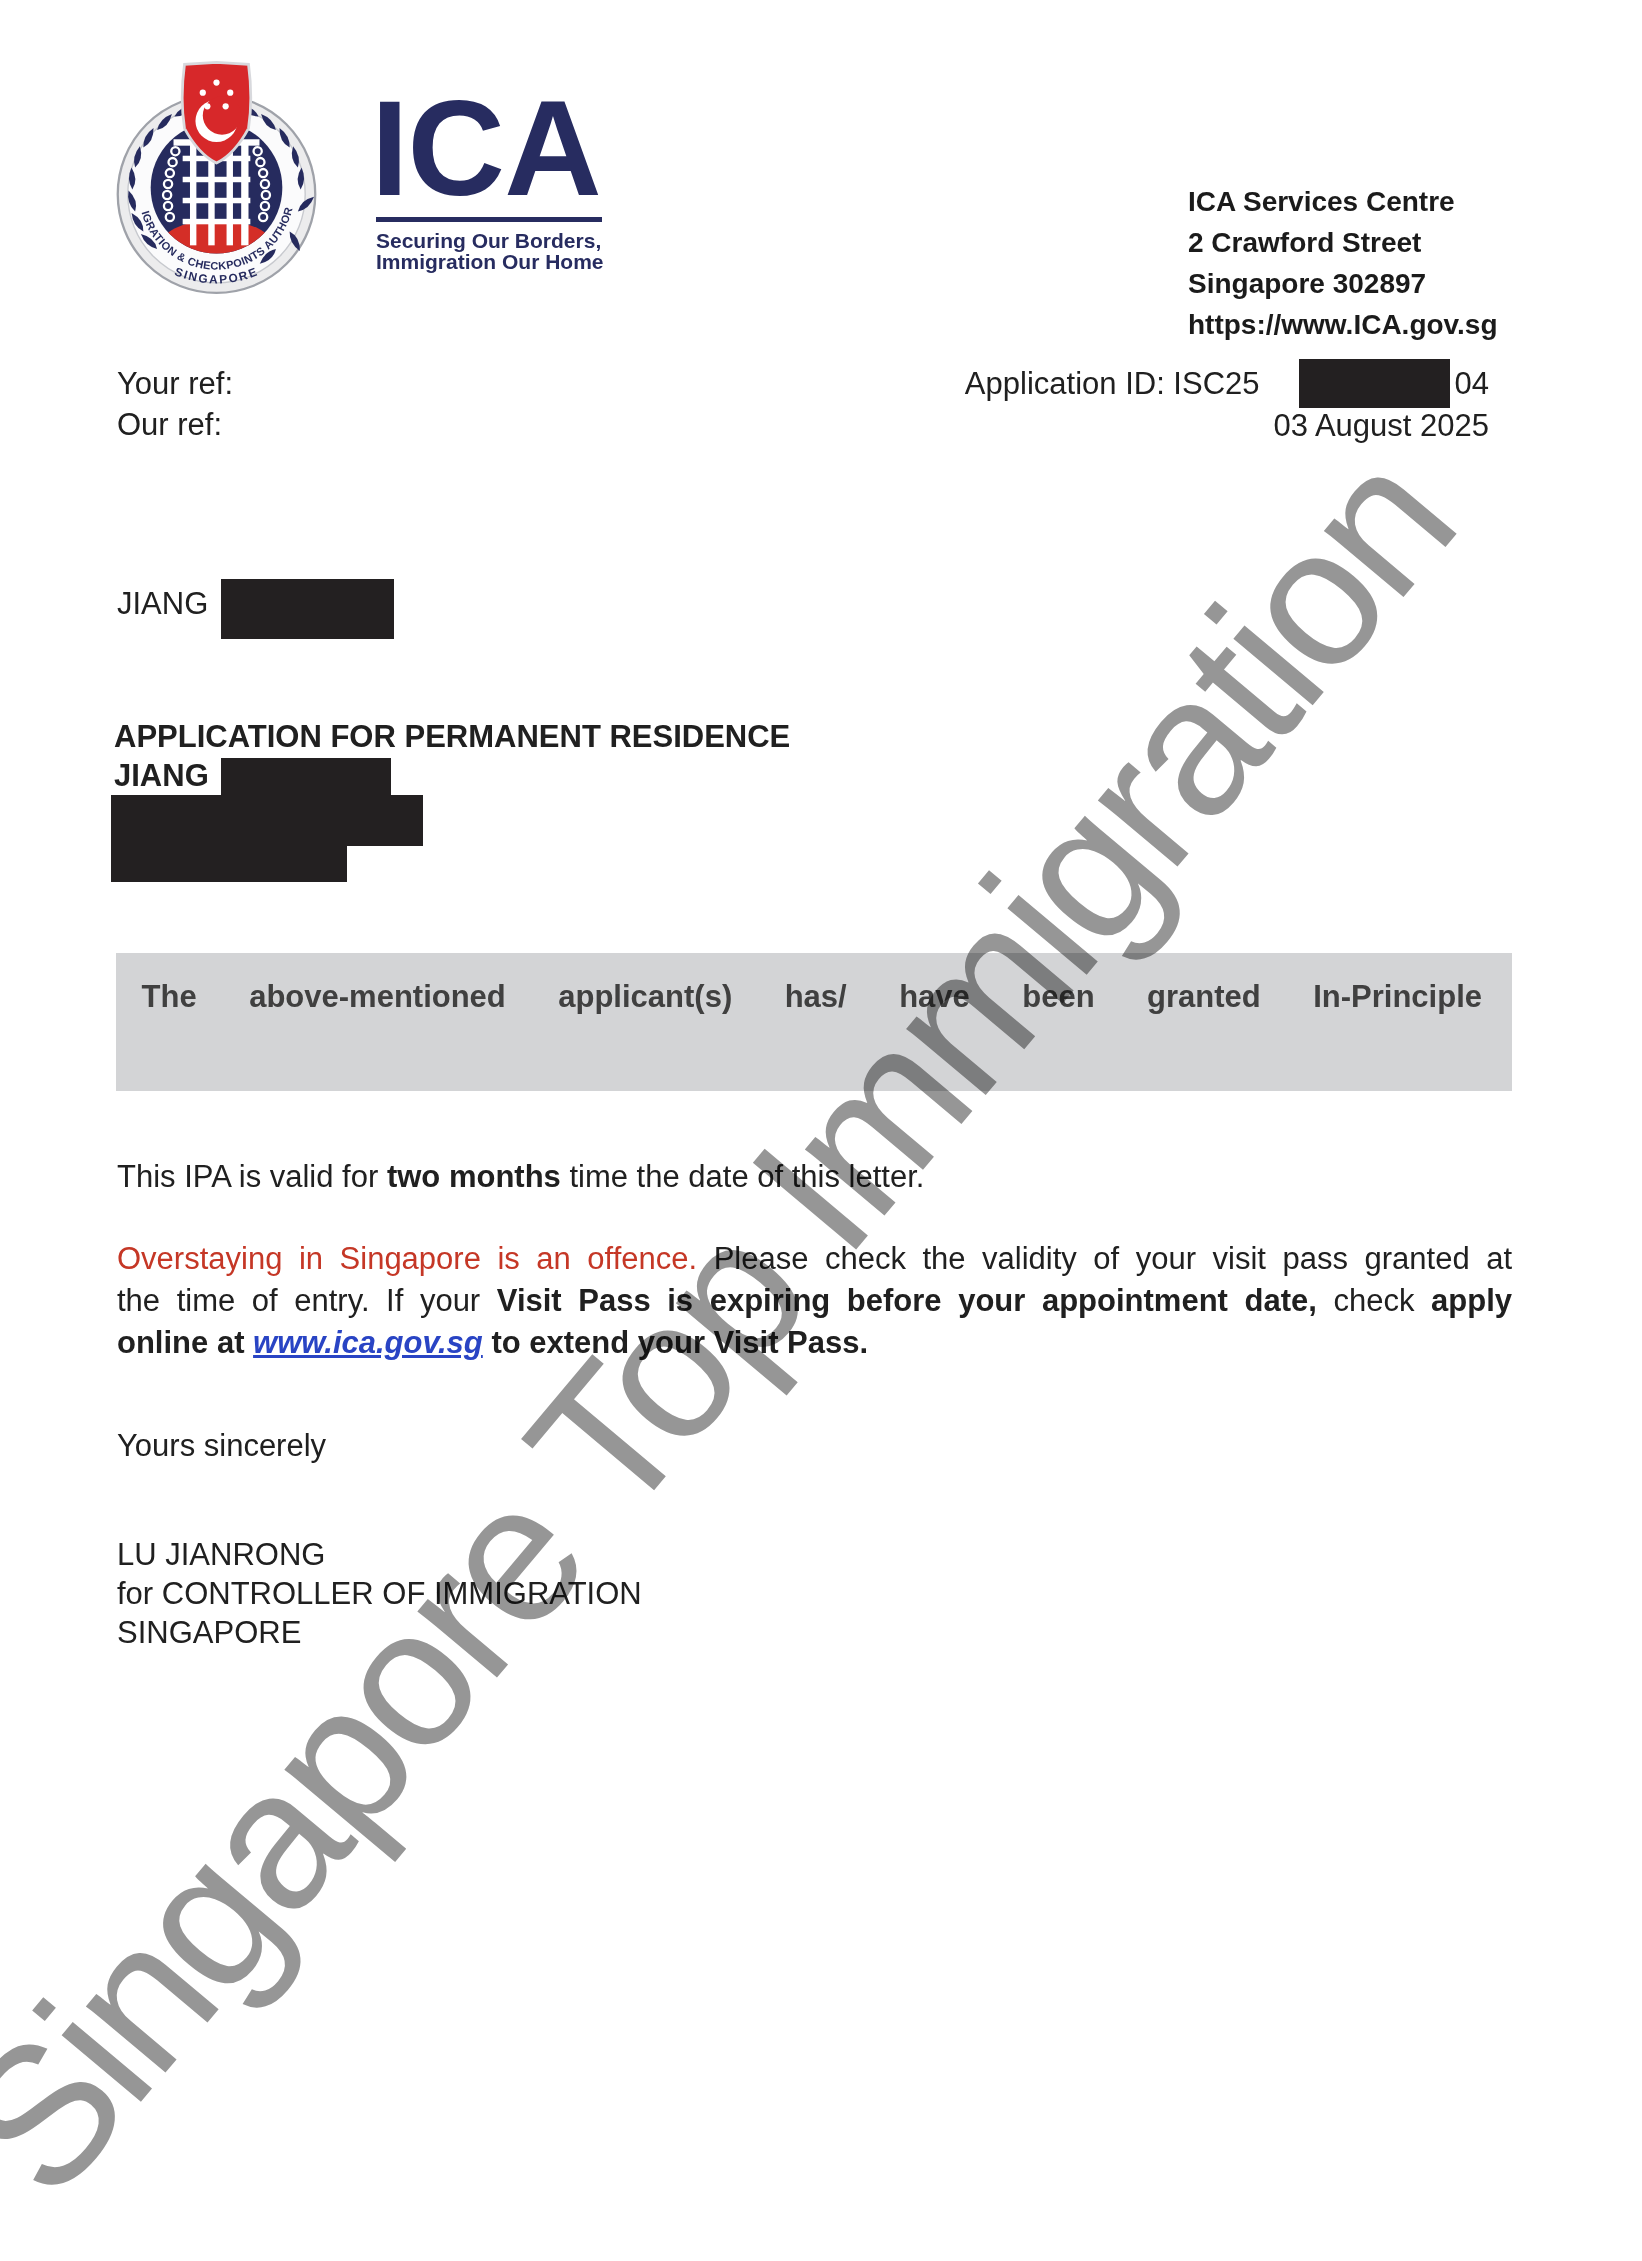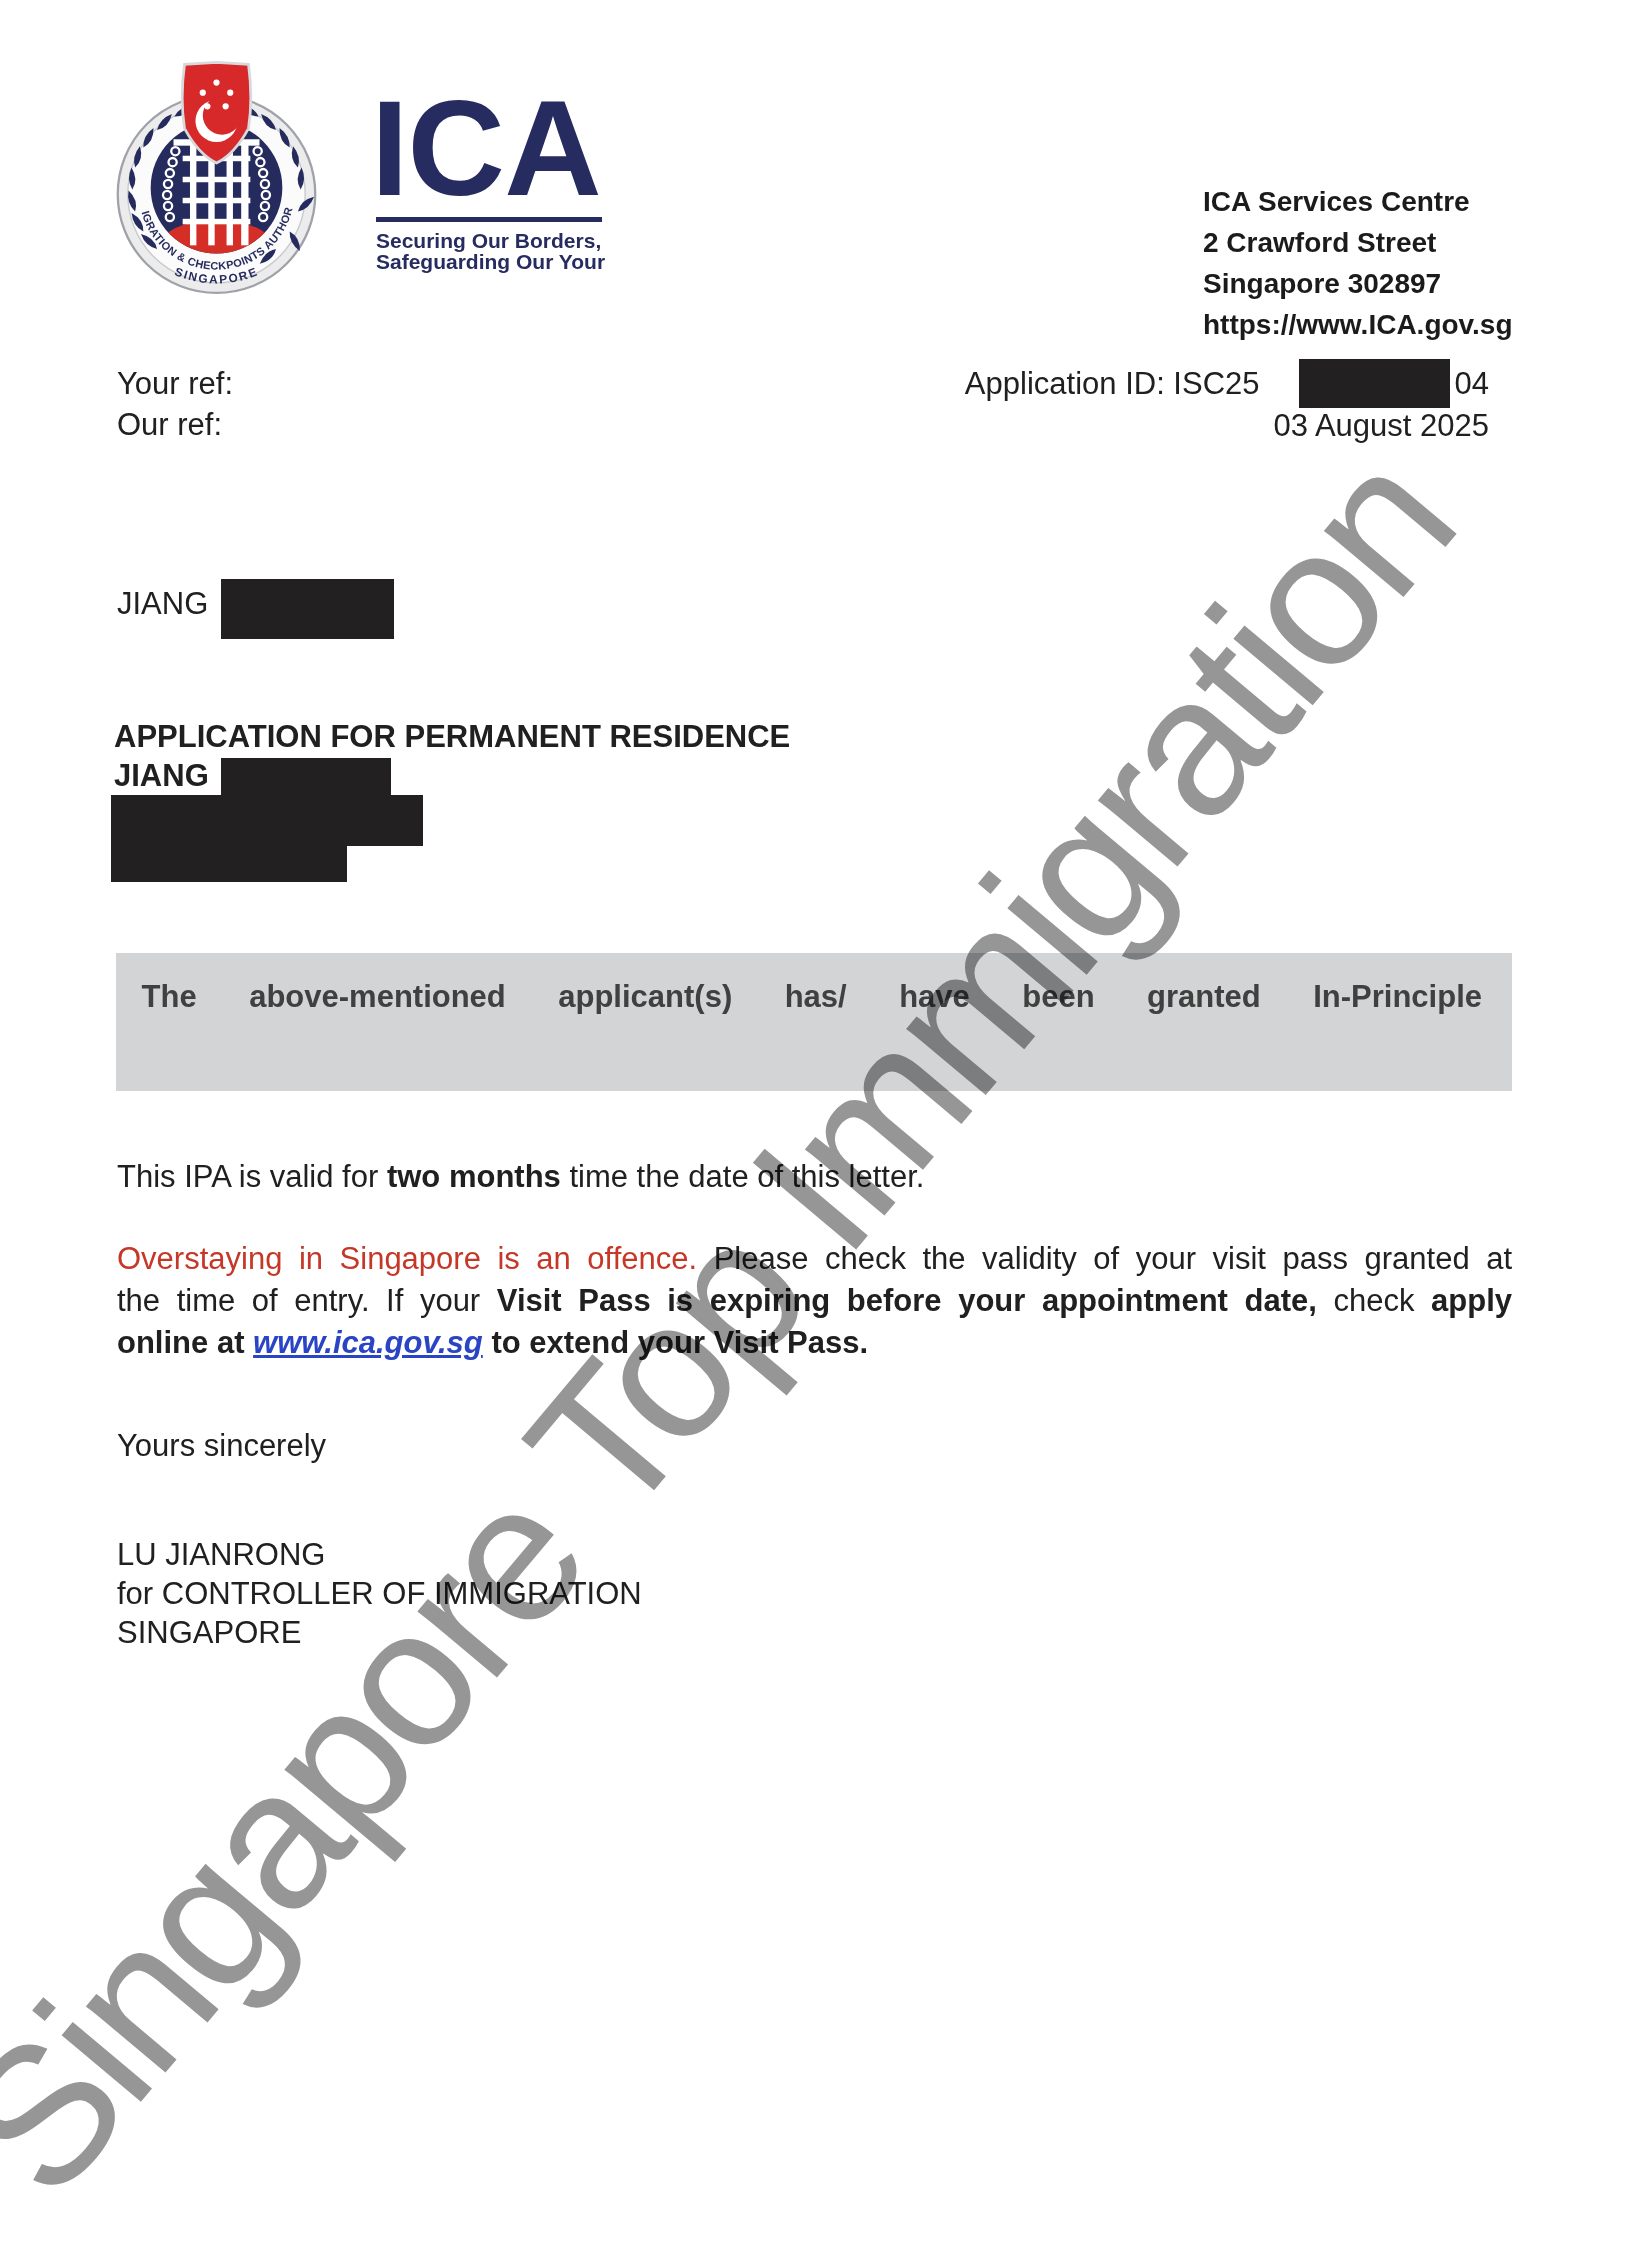--- a/index.html
+++ b/index.html
@@ -19,21 +19,20 @@
     color:var(--navy); letter-spacing:-0.9px;
   }
   .ica-rule{left:376px; top:217px; width:226px; height:4.6px; background:var(--navy);}
   .ica-tagline{
     left:376px; top:230px; font-size:21px; font-weight:bold; line-height:21px;
     color:var(--navy);
   }
   .address-block{
     left:1188px; top:181px; font-size:28px; font-weight:bold; line-height:41px;
     color:#1b1b1b;
-    margin-left:15px;
   }
   
   .ref-block{left:117px; top:363px; font-size:31px; line-height:41px;}
   .meta-block{
     right:154px; top:363px; font-size:31px; line-height:42px; text-align:right;
   }
   .meta-line1{display:flex; justify-content:flex-end; align-items:flex-start;gap:20px;}
   .idgap{display:inline-block; width:155px; height:31px;}
   
   .recipient-line{left:117px; top:583px; font-size:31px; line-height:41px;}
@@ -155,21 +154,21 @@
     </text>
     <text font-size="13" font-weight="bold" fill="#262b5e" letter-spacing="2">
       <textPath href="#arcSingapore" startOffset="50%" text-anchor="middle">SINGAPORE</textPath>
     </text>
   </svg>
 
   <div class="abs ica-wordmark">ICA</div>
   <div class="abs ica-rule"></div>
   <div class="abs ica-tagline">
     <div>Securing Our Borders,</div>
-    <div>Safeguarding Our Your</div>
+    <div>Immigration Our Home</div>
   </div>
 
   <div class="abs address-block">
     <div>ICA Services Centre</div>
     <div>2 Crawford Street</div>
     <div>Singapore 302897</div>
     <div>https://www.ICA.gov.sg</div>
   </div>
 
   <div class="abs ref-block">

